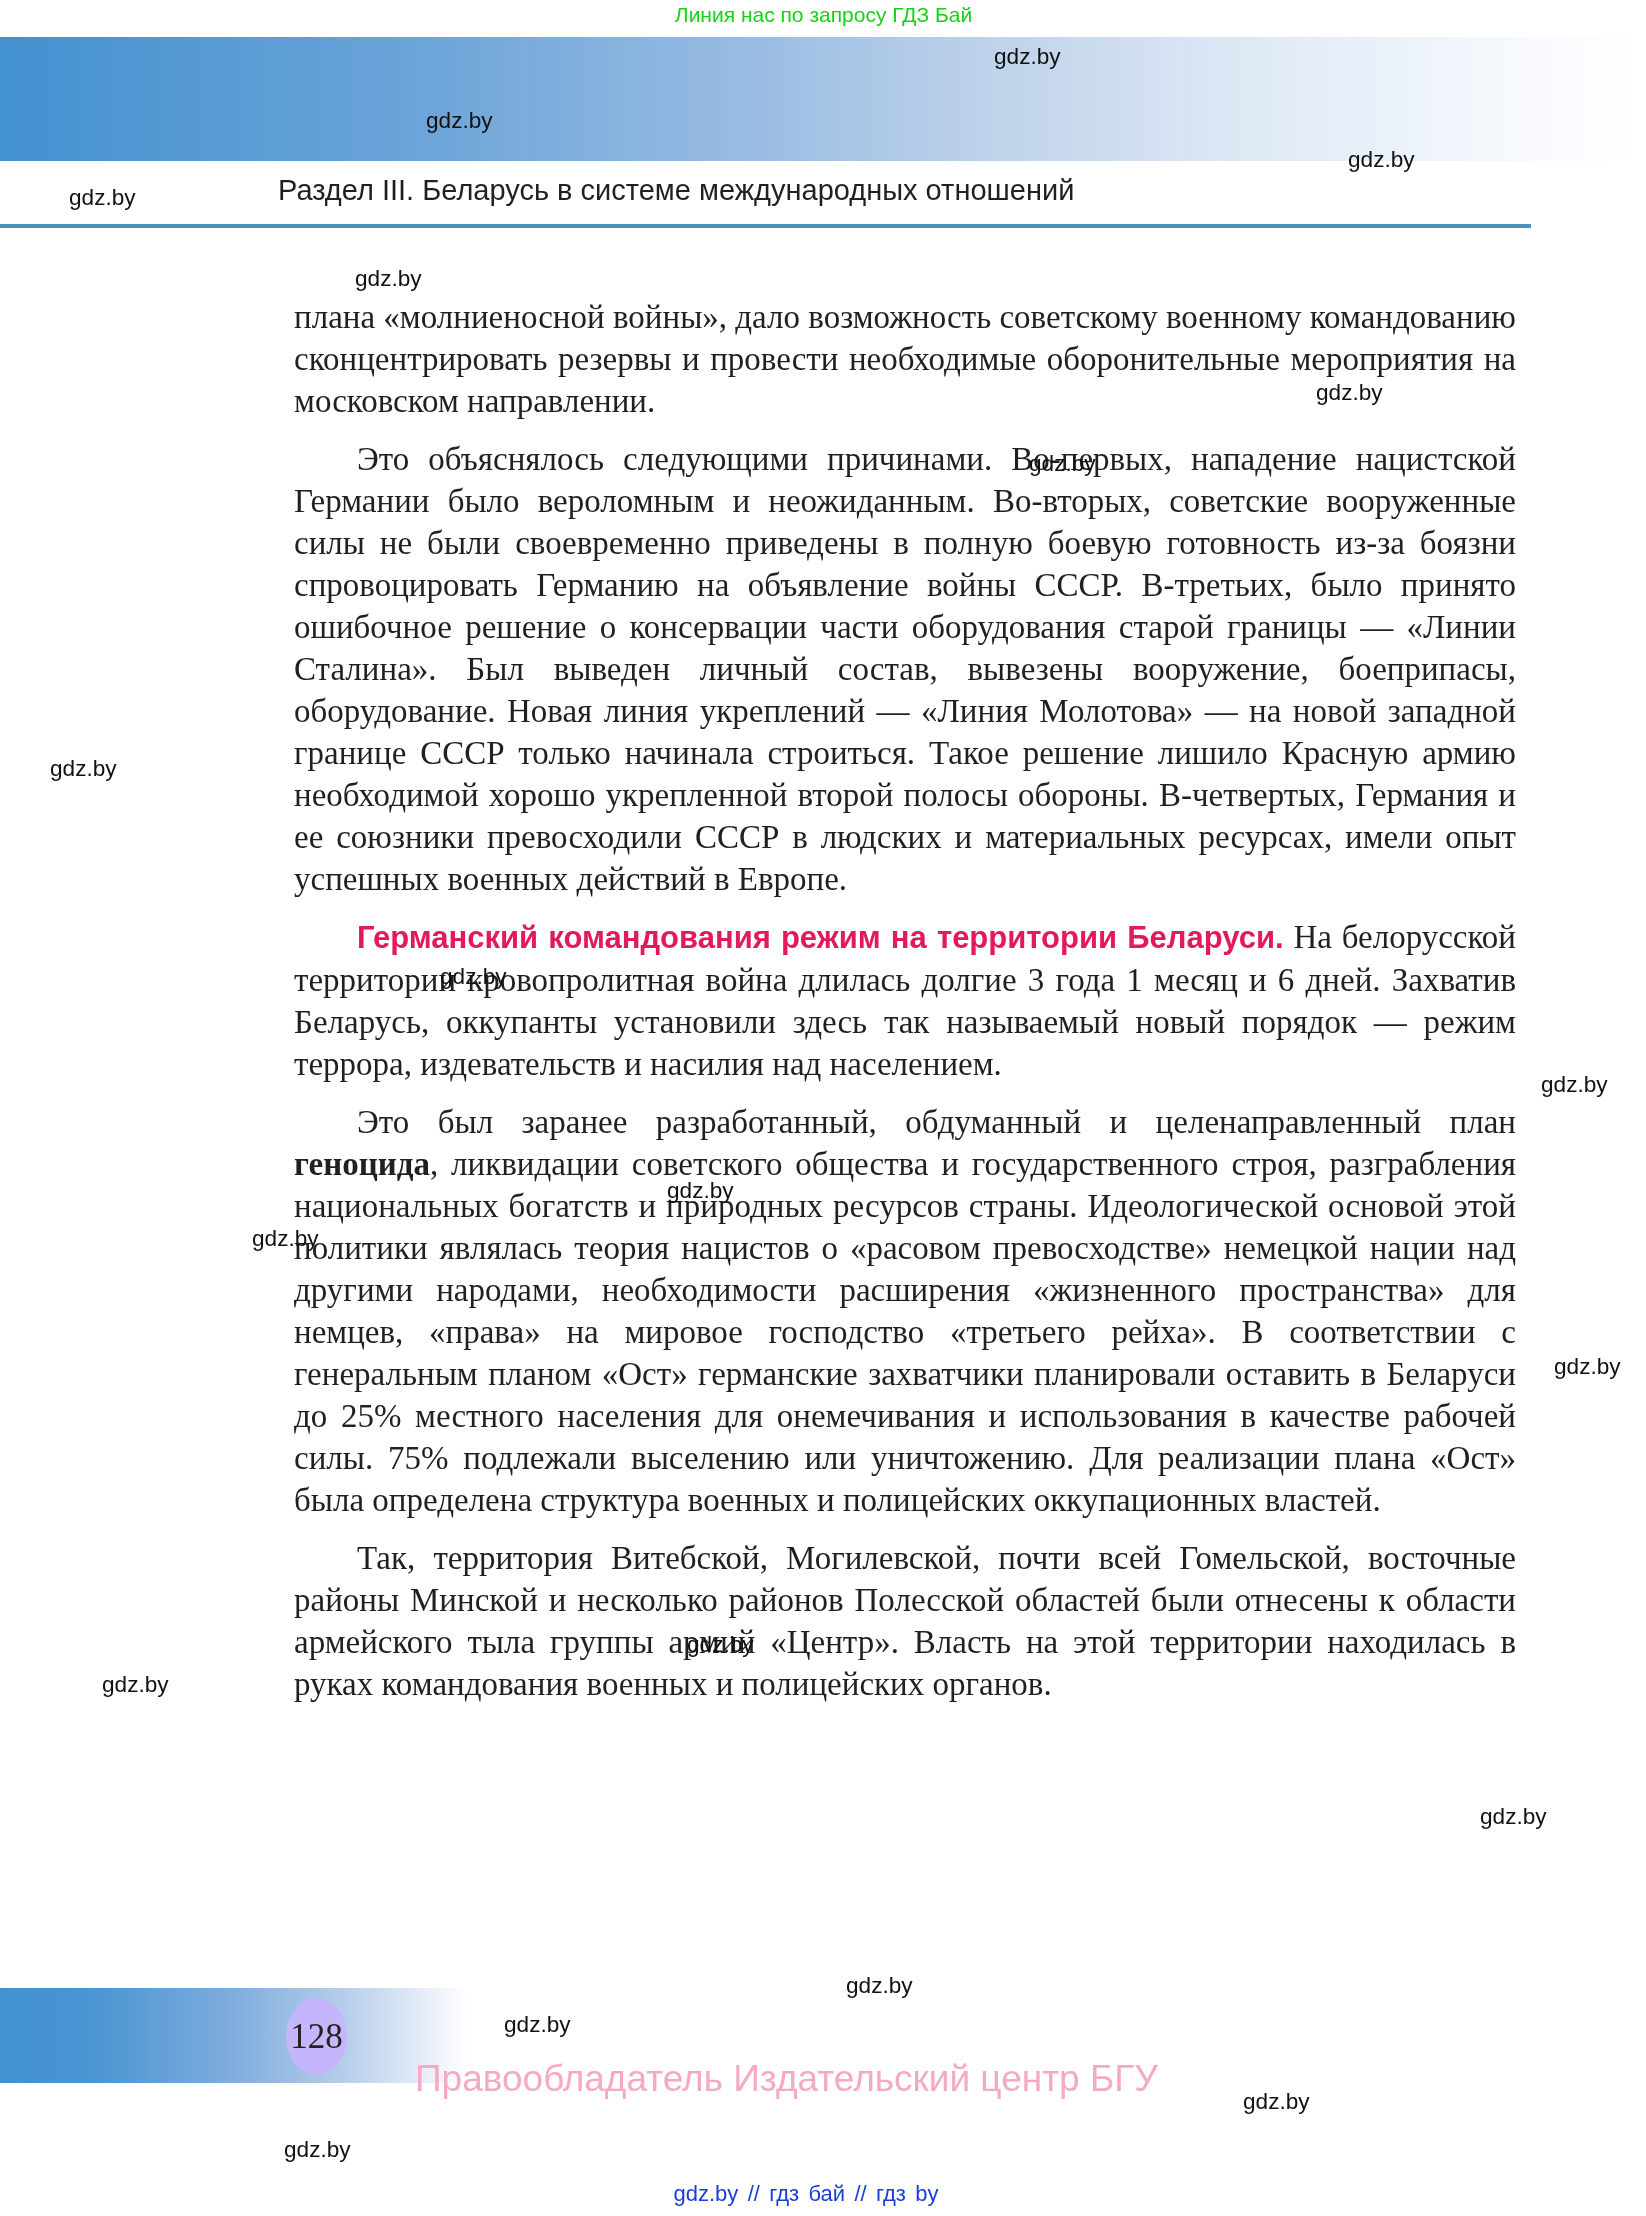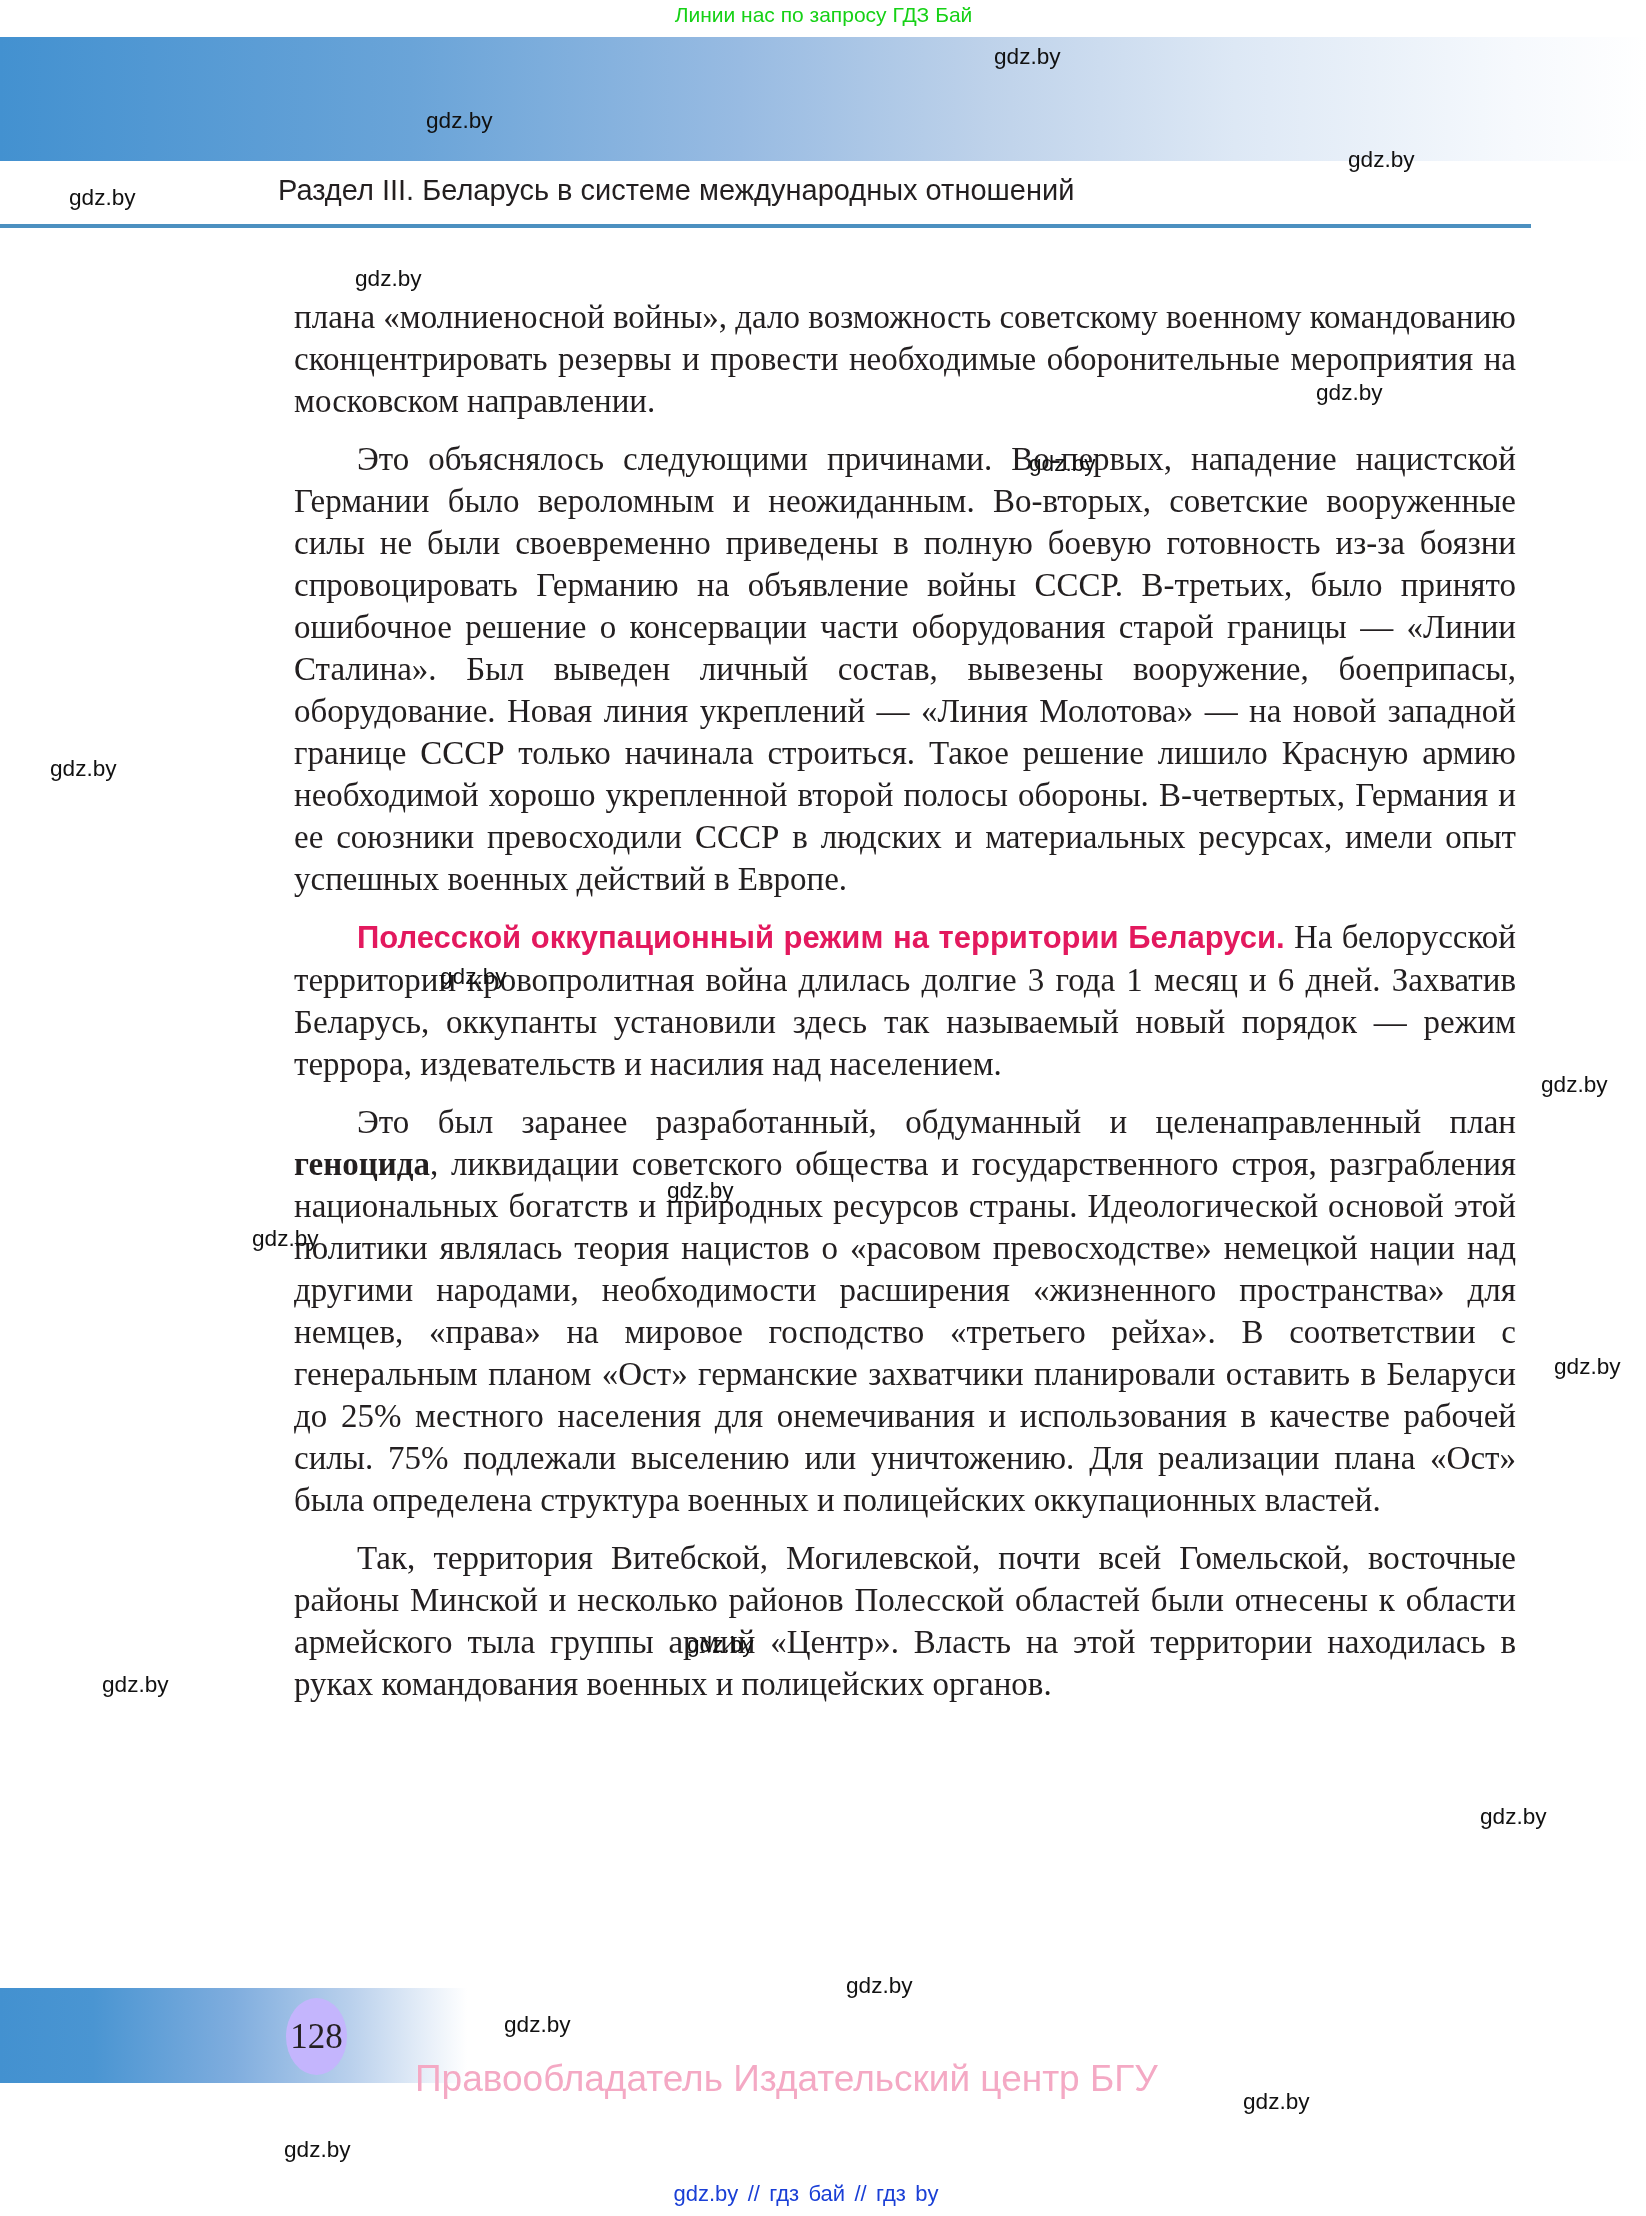--- a/index.html
+++ b/index.html
@@ -56,30 +56,30 @@
     }
     .bottom-links {
       position: absolute; left: 0; width: 1612px; top: 2181px; text-align: center;
       font-family: "Liberation Sans", sans-serif; font-size: 22px; color: #1a3fd6;
       word-spacing: 3.2px;
     }
   </style>
 </head>
 <body>
 
-<div class="top-banner-text">Линии нас по запросу ГДЗ Бай</div>
+<div class="top-banner-text">Линия нас по запросу ГДЗ Бай</div>
 
 <div class="header-band"></div>
 <div class="section-title">Раздел III. Беларусь в системе международных отношений</div>
 <div class="header-rule"></div>
 
 <div class="content">
   <p class="noindent">плана «молниеносной войны», дало возможность советскому военному командованию сконцентрировать резервы и провести необходимые оборонительные мероприятия на московском направлении.</p>
   <p>Это объяснялось следующими причинами. Во-первых, нападение нацистской Германии было вероломным и неожиданным. Во-вторых, советские вооруженные силы не были своевременно приведены в полную боевую готовность из-за боязни спровоцировать Германию на объявление войны СССР. В-третьих, было принято ошибочное решение о консервации части оборудования старой границы — «Линии Сталина». Был выведен личный состав, вывезены вооружение, боеприпасы, оборудование. Новая линия укреплений — «Линия Молотова» — на новой западной границе СССР только начинала строиться. Такое решение лишило Красную армию необходимой хорошо укрепленной второй полосы обороны. В-четвертых, Германия и ее союзники превосходили СССР в людских и материальных ресурсах, имели опыт успешных военных действий в Европе.</p>
-  <p><span class="heading-inline">Полесской оккупационный режим на территории Беларуси.</span> <span>На белорусской территории кровопролитная война длилась долгие 3 года 1 месяц и 6 дней. Захватив Беларусь, оккупанты установили здесь так называемый новый порядок — режим террора, издевательств и насилия над населением.</span></p>
+  <p><span class="heading-inline">Германский командования режим на территории Беларуси.</span> <span>На белорусской территории кровопролитная война длилась долгие 3 года 1 месяц и 6 дней. Захватив Беларусь, оккупанты установили здесь так называемый новый порядок — режим террора, издевательств и насилия над населением.</span></p>
   <p><span>Это был заранее разработанный, обдуманный и целенаправленный план</span> <span class="term">геноцида</span><span>, ликвидации советского общества и государственного строя, разграбления национальных богатств и природных ресурсов страны. Идеологической основой этой политики являлась теория нацистов о «расовом превосходстве» немецкой нации над другими народами, необходимости расширения «жизненного пространства» для немцев, «права» на мировое господство «третьего рейха». В соответствии с генеральным планом «Ост» германские захватчики планировали оставить в Беларуси до 25% местного населения для онемечивания и использования в качестве рабочей силы. 75% подлежали выселению или уничтожению. Для реализации плана «Ост» была определена структура военных и полицейских оккупационных властей.</span></p>
   <p>Так, территория Витебской, Могилевской, почти всей Гомельской, восточные районы Минской и несколько районов Полесской областей были отнесены к области армейского тыла группы армий «Центр». Власть на этой территории находилась в руках командования военных и полицейских органов.</p>
 </div>
 
 <div id="watermarks">
     <div class="wm" style="left: 994px; top: 44px;">gdz.by</div>
     <div class="wm" style="left: 426px; top: 108px;">gdz.by</div>
     <div class="wm" style="left: 1348px; top: 147px;">gdz.by</div>
     <div class="wm" style="left: 69px; top: 185px;">gdz.by</div>
     <div class="wm" style="left: 355px; top: 266px;">gdz.by</div>

